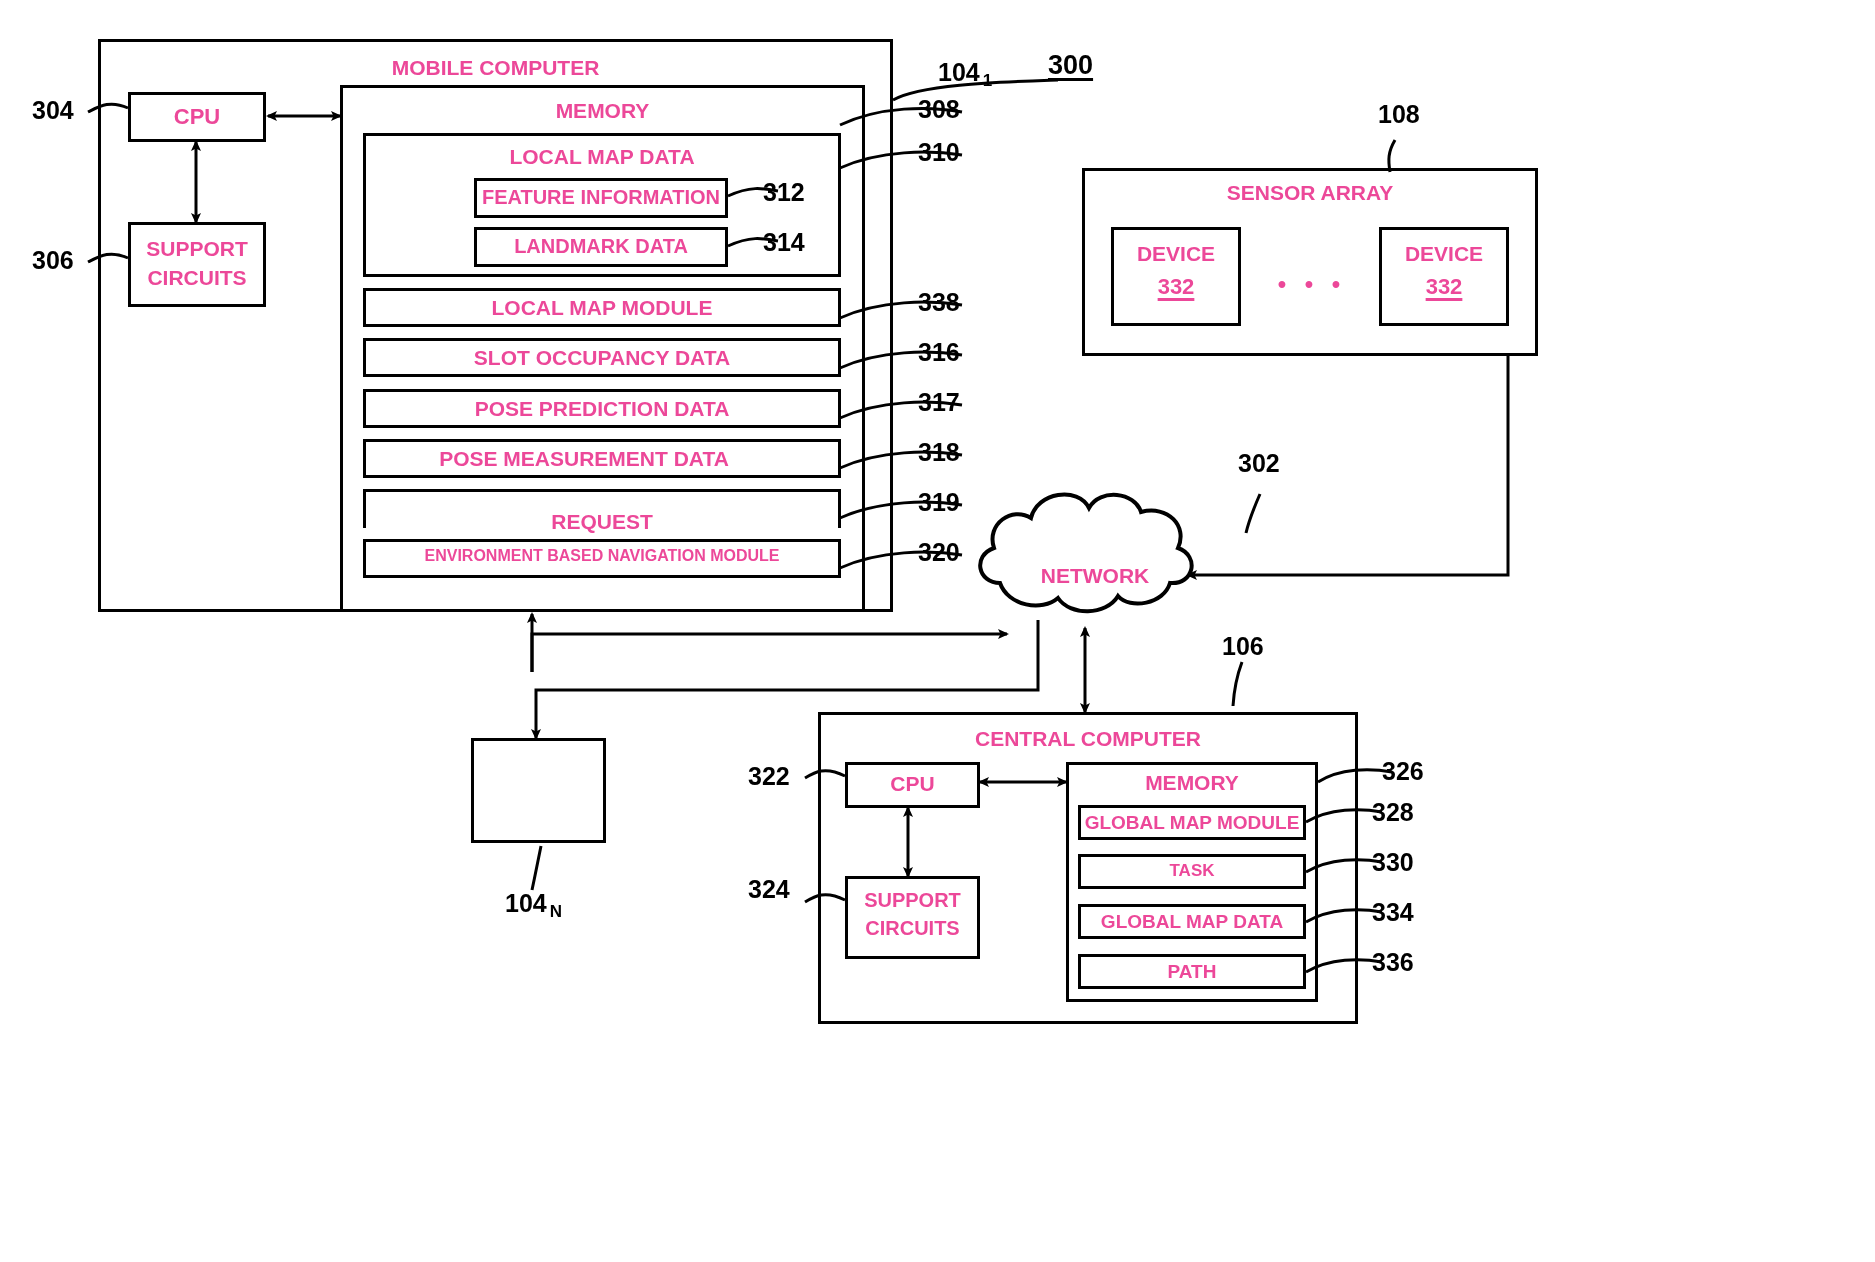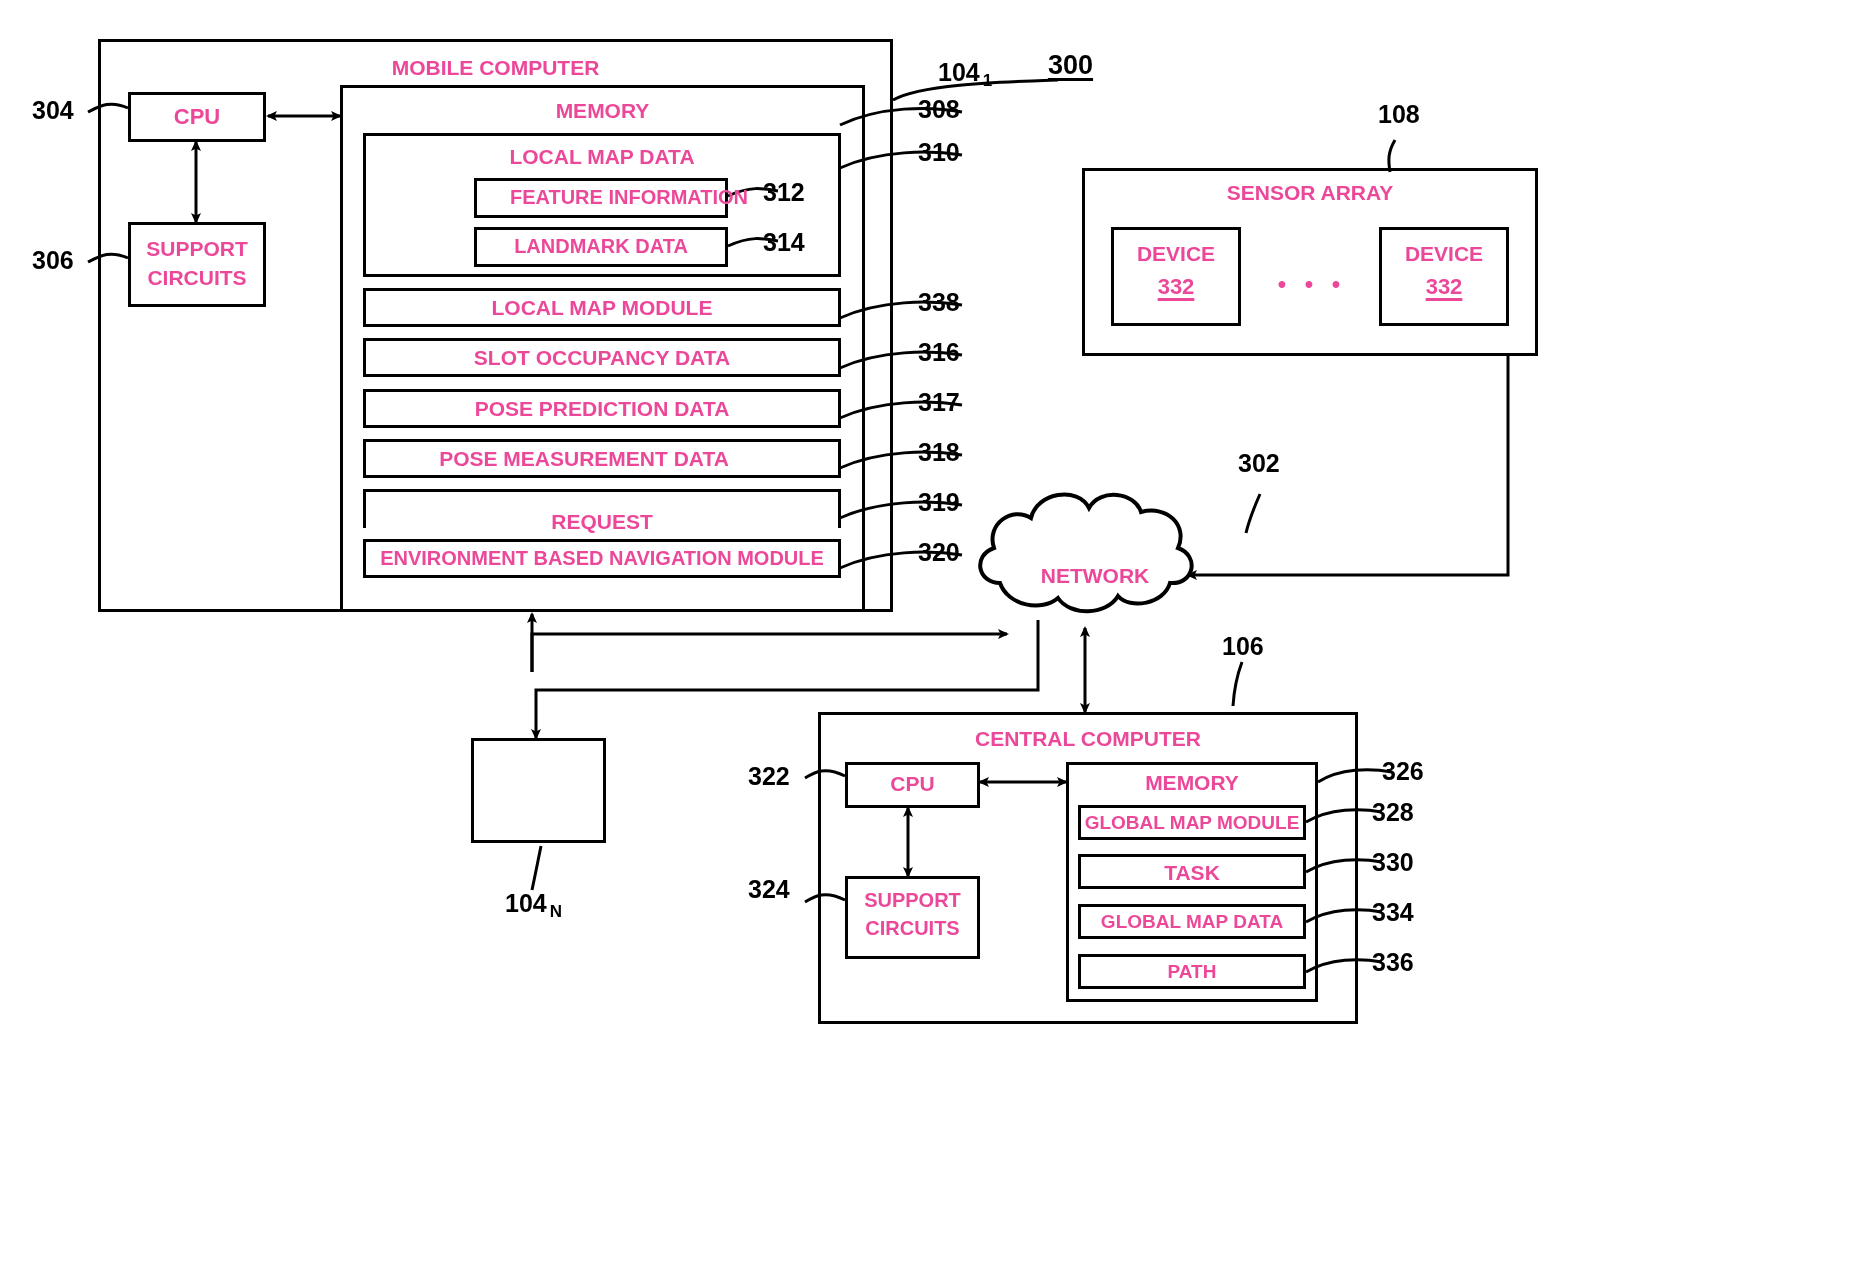--- a/index.html
+++ b/index.html
@@ -139,42 +139,42 @@
   <div class="boxlabel" style="left:128px; width:138px; top:237px; font-size:21px;">SUPPORT</div>
   <div class="boxlabel" style="left:128px; width:138px; top:266px; font-size:21px;">CIRCUITS</div>
 
   <div class="box" style="left:340px; top:85px; width:525px; height:527px;"></div>
   <div class="boxlabel" style="left:340px; width:525px; top:99px; font-size:21px;">MEMORY</div>
 
   <div class="box" style="left:363px; top:133px; width:478px; height:144px;"></div>
   <div class="boxlabel" style="left:363px; width:478px; top:145px; font-size:21px;">LOCAL MAP DATA</div>
 
   <div class="box" style="left:474px; top:178px; width:254px; height:40px;"></div>
-  <div class="boxlabel" style="left:474px; width:254px; top:186px; font-size:20px;padding-left:28px;">FEATURE INFORMATION</div>
+  <div class="boxlabel" style="left:474px; width:254px; top:186px; font-size:20px;">FEATURE INFORMATION</div>
 
   <div class="box" style="left:474px; top:227px; width:254px; height:40px;"></div>
   <div class="boxlabel" style="left:474px; width:254px; top:235px; font-size:20px;">LANDMARK DATA</div>
 
   <div class="box" style="left:363px; top:288px; width:478px; height:39px;"></div>
   <div class="boxlabel" style="left:363px; width:478px; top:296px; font-size:21px;">LOCAL MAP MODULE</div>
 
   <div class="box" style="left:363px; top:338px; width:478px; height:39px;"></div>
   <div class="boxlabel" style="left:363px; width:478px; top:346px; font-size:21px;">SLOT OCCUPANCY DATA</div>
 
   <div class="box" style="left:363px; top:389px; width:478px; height:39px;"></div>
   <div class="boxlabel" style="left:363px; width:478px; top:397px; font-size:21px;">POSE PREDICTION DATA</div>
 
   <div class="box" style="left:363px; top:439px; width:478px; height:39px;"></div>
   <div class="boxlabel" style="left:363px; width:442px; top:447px; font-size:21px;">POSE MEASUREMENT DATA</div>
 
   <div class="box" style="left:363px; top:489px; width:478px; height:39px; border-bottom:none;"></div>
   <div class="boxlabel" style="left:363px; width:478px; top:497px; font-size:21px;margin-top:13px;">REQUEST</div>
 
   <div class="box" style="left:363px; top:539px; width:478px; height:39px;"></div>
-  <div class="boxlabel" style="left:363px; width:478px; top:547px; font-size:20px;">ENVIRONMENT BASED NAVIGATION MODULE</div>
+  <div class="boxlabel" style="left:363px; width:478px; top:547px; font-size:16px;">ENVIRONMENT BASED NAVIGATION MODULE</div>
 
   <div class="ref" style="left:32px; top:96px;">304</div>
   <div class="ref" style="left:32px; top:246px;">306</div>
   <div class="ref" style="left:938px; top:58px;">
     <span>104</span><sub>1</sub>
   </div>
   <div class="ref" style="left:918px; top:95px;">308</div>
   <div class="ref" style="left:918px; top:138px;">310</div>
   <div class="ref" style="left:763px; top:178px;">312</div>
   <div class="ref" style="left:763px; top:228px;">314</div>
@@ -220,21 +220,21 @@
   <div class="boxlabel" style="left:845px; width:135px; top:889px; font-size:20px;">SUPPORT</div>
   <div class="boxlabel" style="left:845px; width:135px; top:917px; font-size:20px;">CIRCUITS</div>
 
   <div class="box" style="left:1066px; top:762px; width:252px; height:240px;"></div>
   <div class="boxlabel" style="left:1066px; width:252px; top:771px; font-size:21px;">MEMORY</div>
 
   <div class="box" style="left:1078px; top:805px; width:228px; height:35px;"></div>
   <div class="boxlabel" style="left:1078px; width:228px; top:812px; font-size:19px;">GLOBAL MAP MODULE</div>
 
   <div class="box" style="left:1078px; top:854px; width:228px; height:35px;"></div>
-  <div class="boxlabel" style="left:1078px; width:228px; top:861px; font-size:21px;">TASK</div>
+  <div class="boxlabel" style="left:1078px; width:228px; top:861px; font-size:17px;">TASK</div>
 
   <div class="box" style="left:1078px; top:904px; width:228px; height:35px;"></div>
   <div class="boxlabel" style="left:1078px; width:228px; top:911px; font-size:19px;">GLOBAL MAP DATA</div>
 
   <div class="box" style="left:1078px; top:954px; width:228px; height:35px;"></div>
   <div class="boxlabel" style="left:1078px; width:228px; top:961px; font-size:19px;">PATH</div>
 
   <div class="ref" style="left:1222px; top:632px;">106</div>
   <div class="ref" style="left:748px; top:762px;">322</div>
   <div class="ref" style="left:748px; top:875px;">324</div>

